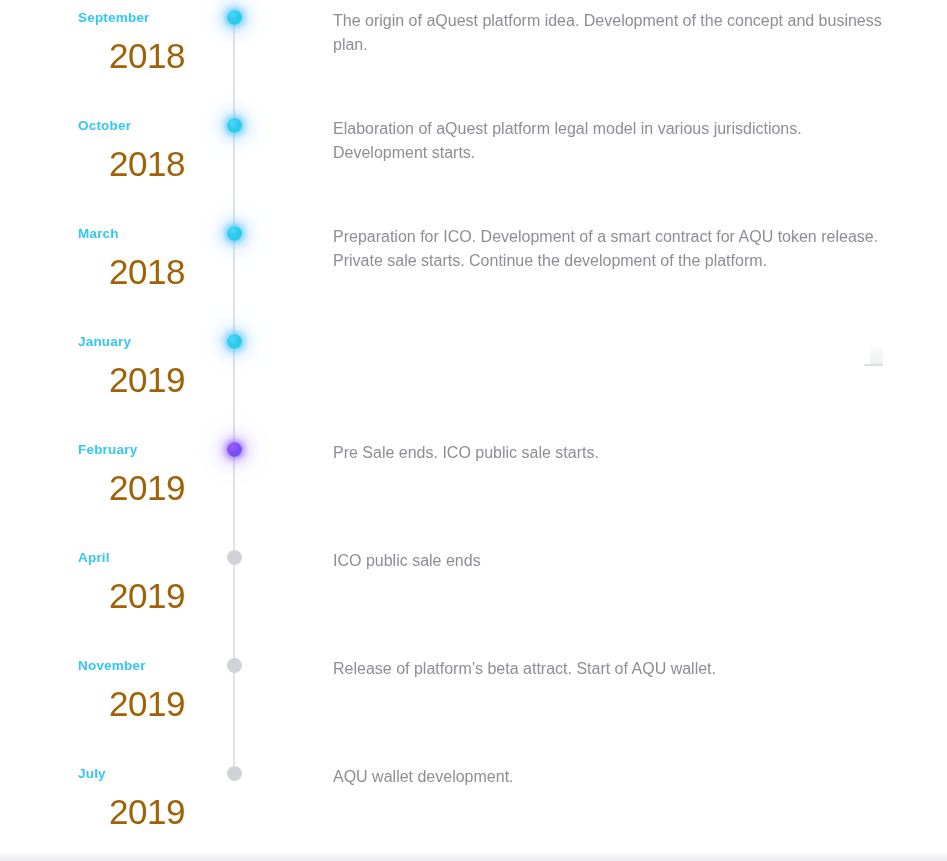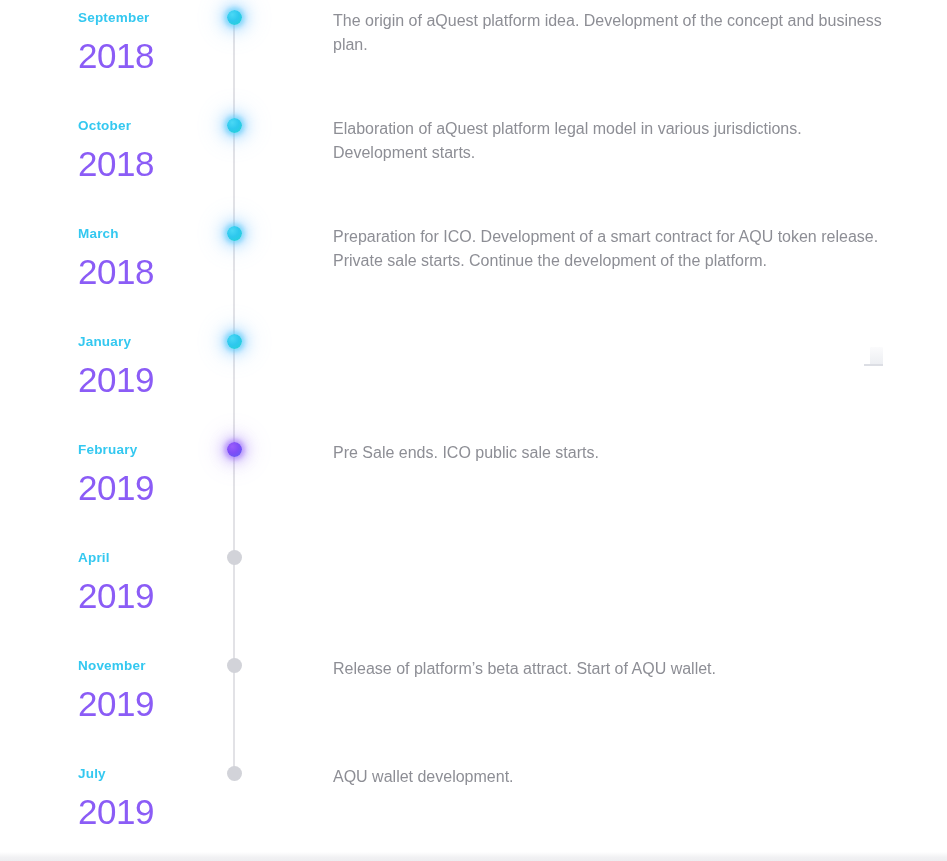--- a/index.html
+++ b/index.html
@@ -50,25 +50,26 @@
     color: #34c8f0;
     line-height: 1;
     padding-top: 11px;
     white-space: nowrap;
   }
 
   .tl-year {
     display: block;
     font-size: 35px;
     font-weight: 400;
-    color: #8b5cf6;
+    color: #a16207;
     line-height: 1;
     padding-top: 13px;
     letter-spacing: -0.5px;
     white-space: nowrap;
+    margin-left: 31px;
   }
 
   
   .tl-axis {
     position: absolute;
     left: 233px;
     top: 0;
     width: 3px;
     height: 108px;
   }
@@ -217,20 +218,21 @@
       </div>
       <div class="tl-row">
         <div class="tl-date">
           <span class="tl-month">April</span>
           <span class="tl-year">2019</span>
         </div>
         <div class="tl-axis">
           <div class="tl-line"></div>
           <div class="tl-dot gray"></div>
         </div>
+        <div class="tl-desc">ICO public sale ends</div>
       </div>
       <div class="tl-row">
         <div class="tl-date">
           <span class="tl-month">November</span>
           <span class="tl-year">2019</span>
         </div>
         <div class="tl-axis">
           <div class="tl-line"></div>
           <div class="tl-dot gray"></div>
         </div>

